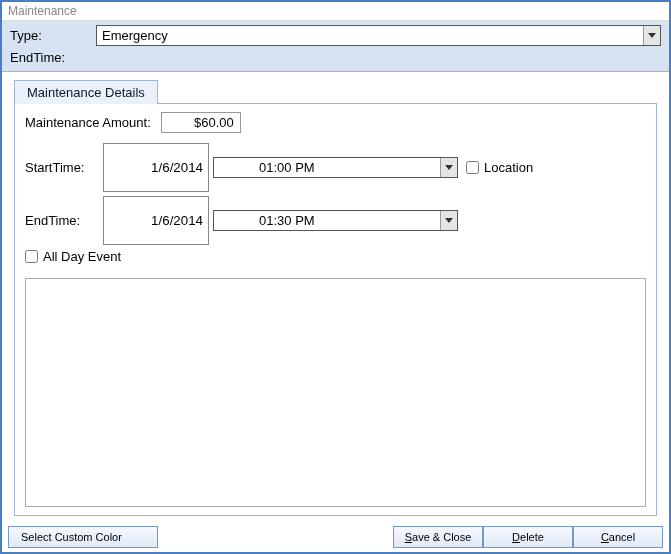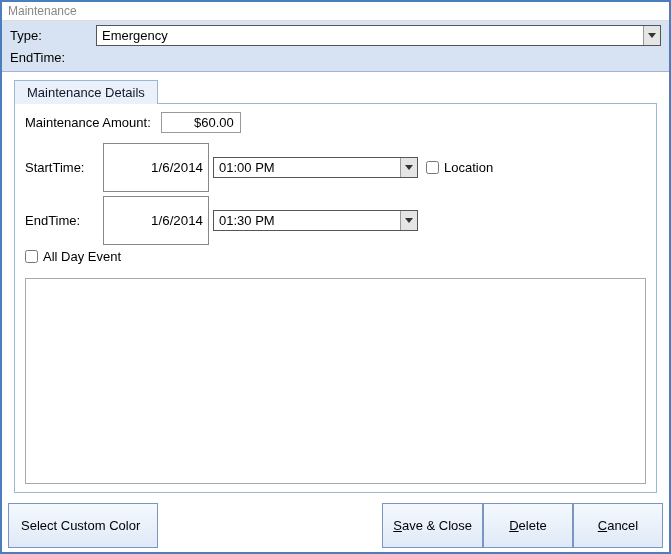--- a/index.html
+++ b/index.html
@@ -108,21 +108,21 @@
   background: #fff;
 }
 .dt-label { width: 78px; }
 .date-input {
   width: 106px;
   border: 1px solid #888;
   text-align: right;
   padding: 16px 5px;
   background: #fff;
 }
-.time-combo { margin-left: 4px; }
+.time-combo { margin-left: 4px; padding-left: 40px; }
 .checkbox-wrap {
   display: inline-flex;
   align-items: center;
   gap: 5px;
 }
 .checkbox-wrap input { margin: 0; }
 .notes-area {
   flex: 1;
   width: 100%;
   margin-top: 10px;
@@ -134,22 +134,22 @@
 }
 .footer {
   display: flex;
   gap: 0;
   padding: 4px 6px;
   align-items: center;
 }
 .btn {
   border: 1px solid #7a96c2;
   background: linear-gradient(#f5f9fe, #dfe9f7);
-  padding: 14px 10px;
-  font-size: 13px;
+  padding: 4px 10px;
+  font-size: 11px;
   min-width: 90px;
   text-align: center;
   cursor: pointer;
   color: #000;
 }
 .btn.primary {
   min-width: 150px;
   text-align: left;
   padding-left: 12px;
 }

